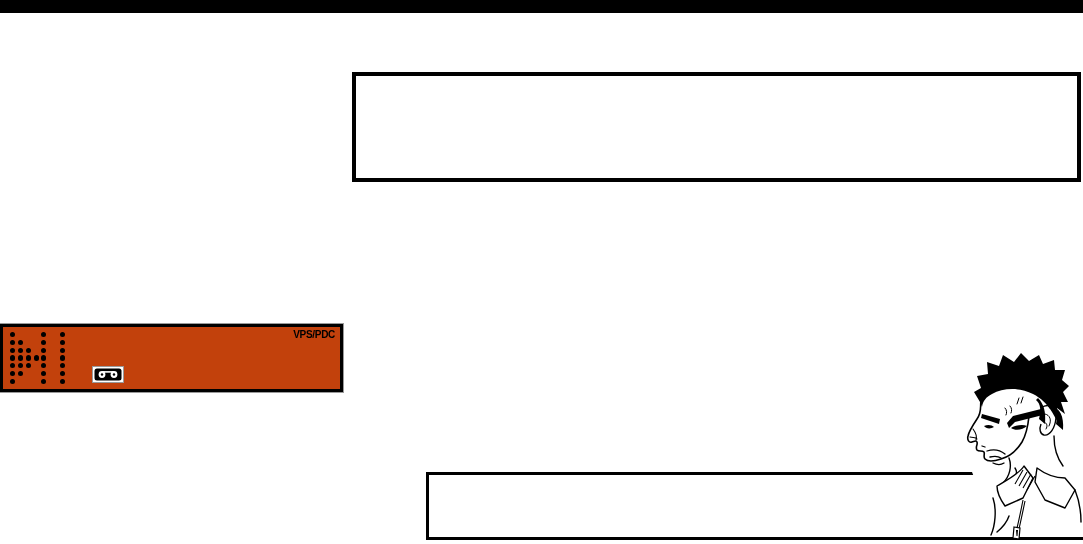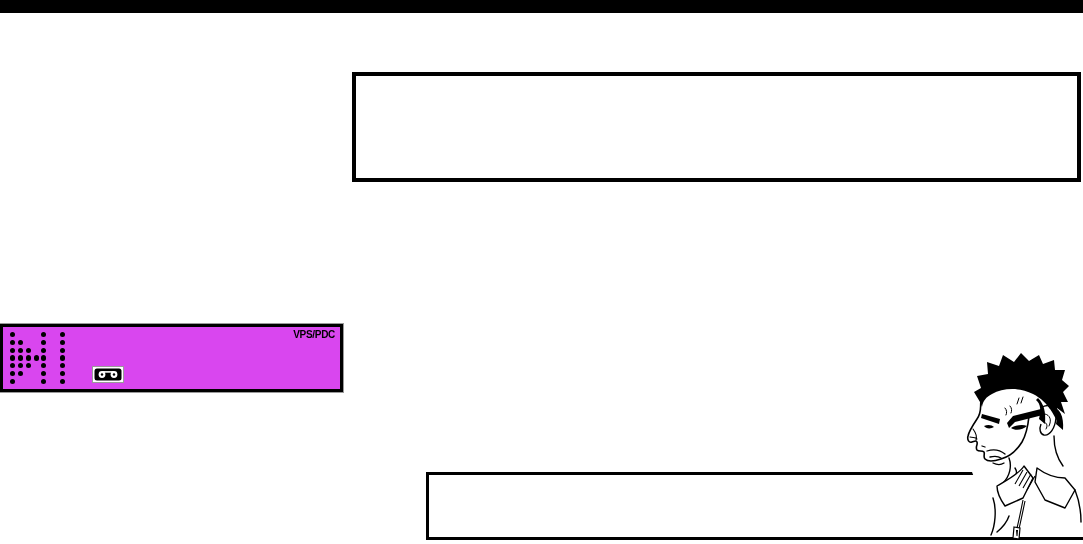--- a/index.html
+++ b/index.html
@@ -12,21 +12,21 @@
 
   
   .note-box{position:absolute;background:#fff;box-sizing:border-box;border:4px solid #000;}
   .note-box.top{left:352px;top:72px;width:729px;height:110px;}
   .note-box.bottom{left:426px;top:472px;width:663px;height:68px;border-width:3px;z-index:1;}
 
   
   .display-panel{
     position:absolute;left:0px;top:324px;width:343px;height:68px;
     box-sizing:border-box;border:3px solid #000;outline:1px solid #9a9a9a;
-    background:#d946ef;
+    background:#c2410c;
   }
   .dot-field{position:absolute;left:7px;top:5px;width:70px;height:56px;}
   .dot{position:absolute;border-radius:50%;}
   .vps-label{
     position:absolute;right:5px;top:2px;
     font-weight:700;font-size:10px;letter-spacing:-0.3px;color:#000;
     font-family:"Liberation Sans",sans-serif;
   }
   .cassette{position:absolute;left:89px;top:39px;width:32px;height:17px;}
 

